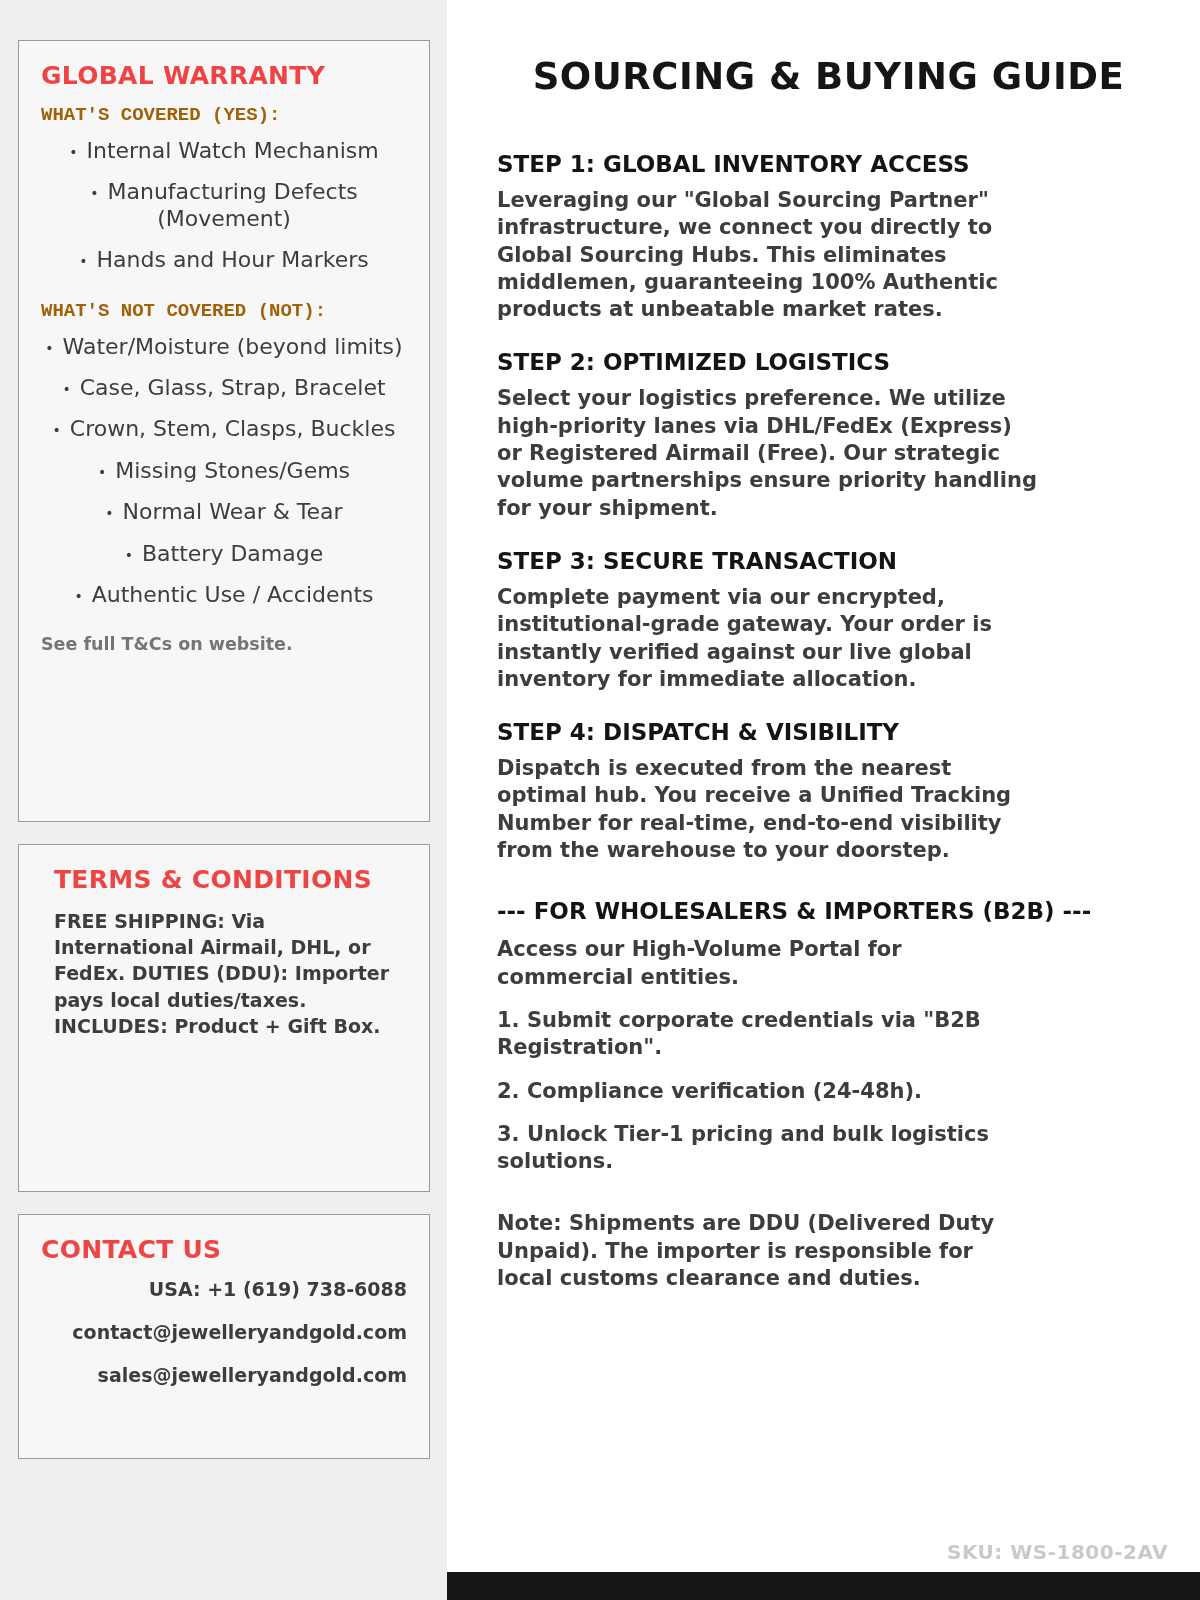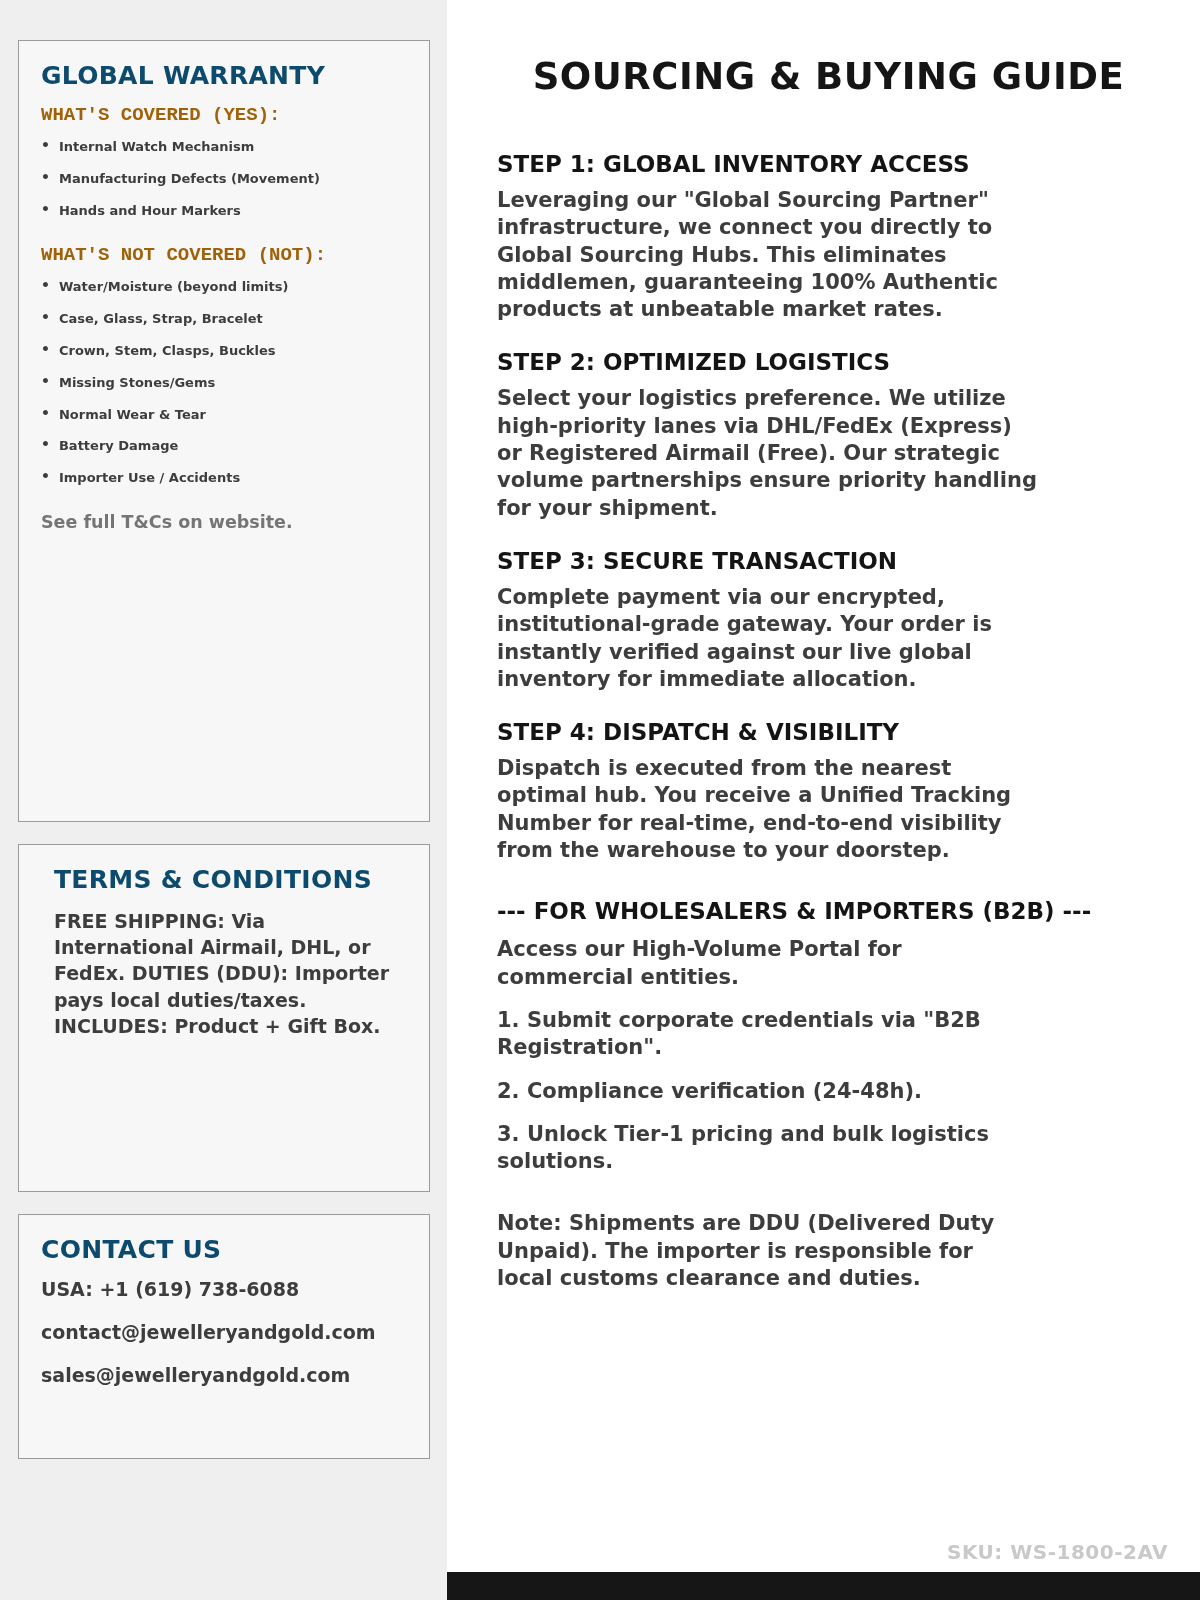--- a/index.html
+++ b/index.html
@@ -25,57 +25,59 @@
     padding: 20px 22px;
     margin-bottom: 22px;
   }
   .box.warranty { height: 782px; }
   .box.terms    { height: 348px; padding-left: 35px; }
   .box.contact  { height: 245px; margin-bottom: 0; }
 
   .box h2 {
     font-size: 25px;
     font-weight: 800;
-    color: #0c4a6e;
+    color: #ef4444;
     letter-spacing: 0.3px;
     margin-bottom: 14px;
   }
   .box h3 {
     font-size: 19px;
     font-weight: 700;
     color: #a16207;
     margin-bottom: 12px;
     font-family: Liberation Mono, monospace;
   }
   .box ul { list-style: none; margin-bottom: 26px; }
   .box li {
-    font-size: 13px;
-    font-weight: 700;
+    font-size: 22px;
+    font-weight: 400;
     color: #3d3d3d;
     margin-bottom: 15px;
     line-height: 1.2;
+    text-align: center;
   }
   .box li::before { content: "\2022"; font-size: 14px; margin-right: 9px; position: relative; top: -1px; }
   .footnote {
     font-size: 17.5px;
     font-weight: 600;
     color: #757575;
     margin-top: 6px;
   }
   .terms-body {
     font-size: 19px;
     font-weight: 600;
     color: #3d3d3d;
     line-height: 1.38;
   }
   .contact-line {
     font-size: 19px;
     font-weight: 700;
     color: #3d3d3d;
     margin-bottom: 21px;
+    text-align: right;
   }
 
   
   .main {
     flex: 1;
     display: flex;
     flex-direction: column;
     background: #ffffff;
     padding: 55px 0 0 0;
   }
@@ -139,21 +141,21 @@
         <li>Hands and Hour Markers</li>
       </ul>
       <h3>WHAT'S NOT COVERED (NOT):</h3>
       <ul>
         <li>Water/Moisture (beyond limits)</li>
         <li>Case, Glass, Strap, Bracelet</li>
         <li>Crown, Stem, Clasps, Buckles</li>
         <li>Missing Stones/Gems</li>
         <li>Normal Wear &amp; Tear</li>
         <li>Battery Damage</li>
-        <li>Importer Use / Accidents</li>
+        <li>Authentic Use / Accidents</li>
       </ul>
       <p class="footnote">See full T&amp;Cs on website.</p>
     </section>
 
     <section class="box terms">
       <h2>TERMS &amp; CONDITIONS</h2>
       <p class="terms-body">FREE SHIPPING: Via International Airmail, DHL, or FedEx.  DUTIES (DDU): Importer pays local duties/taxes.  INCLUDES: Product + Gift Box.</p>
     </section>
 
     <section class="box contact">

